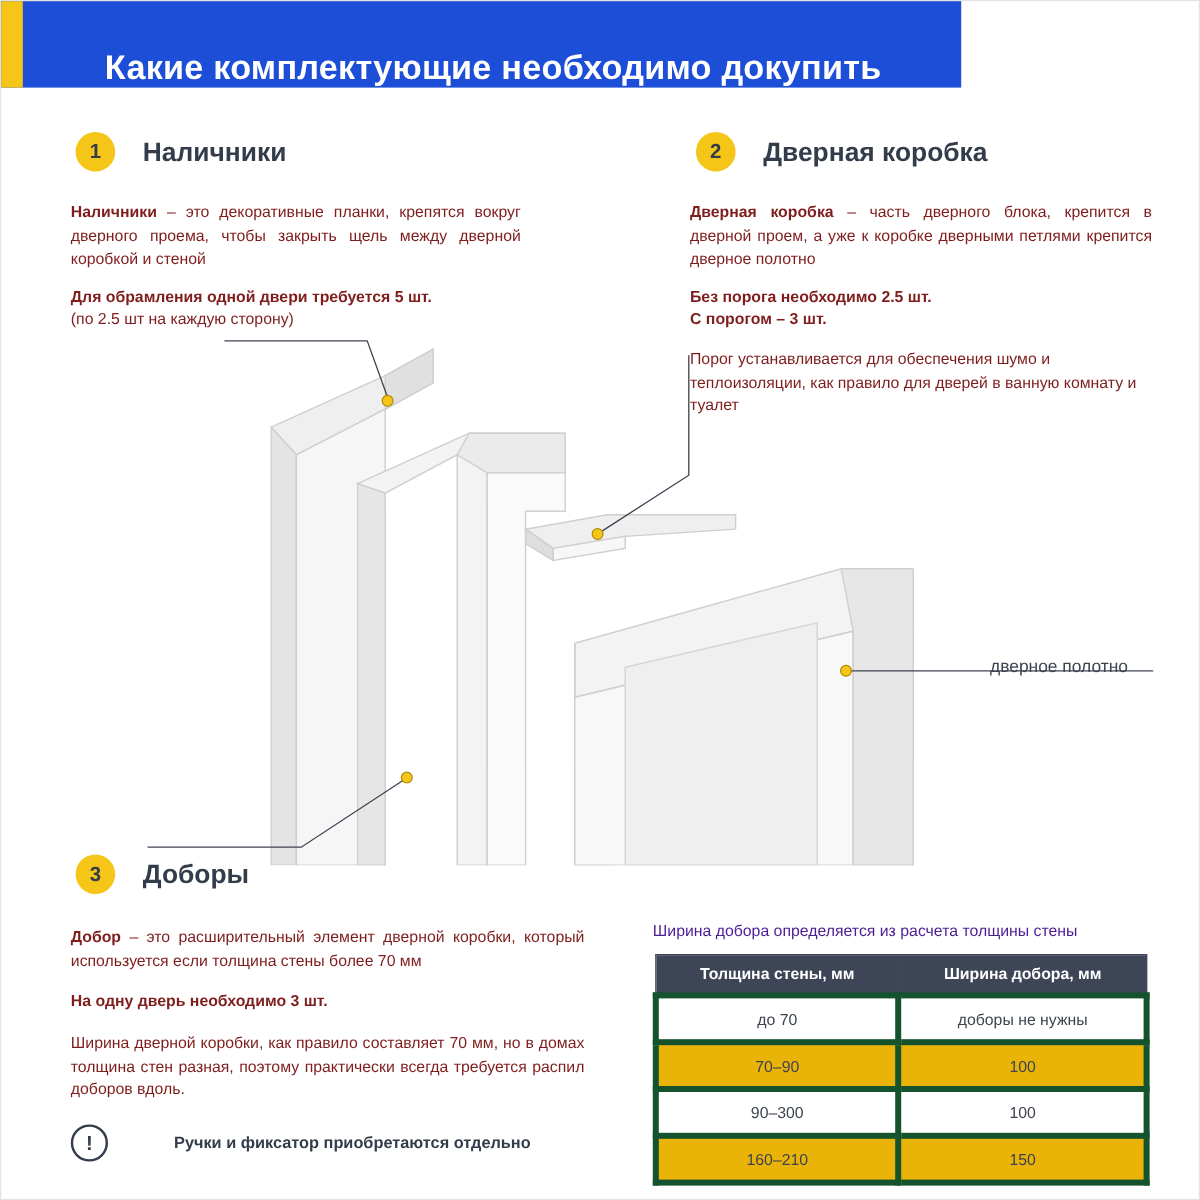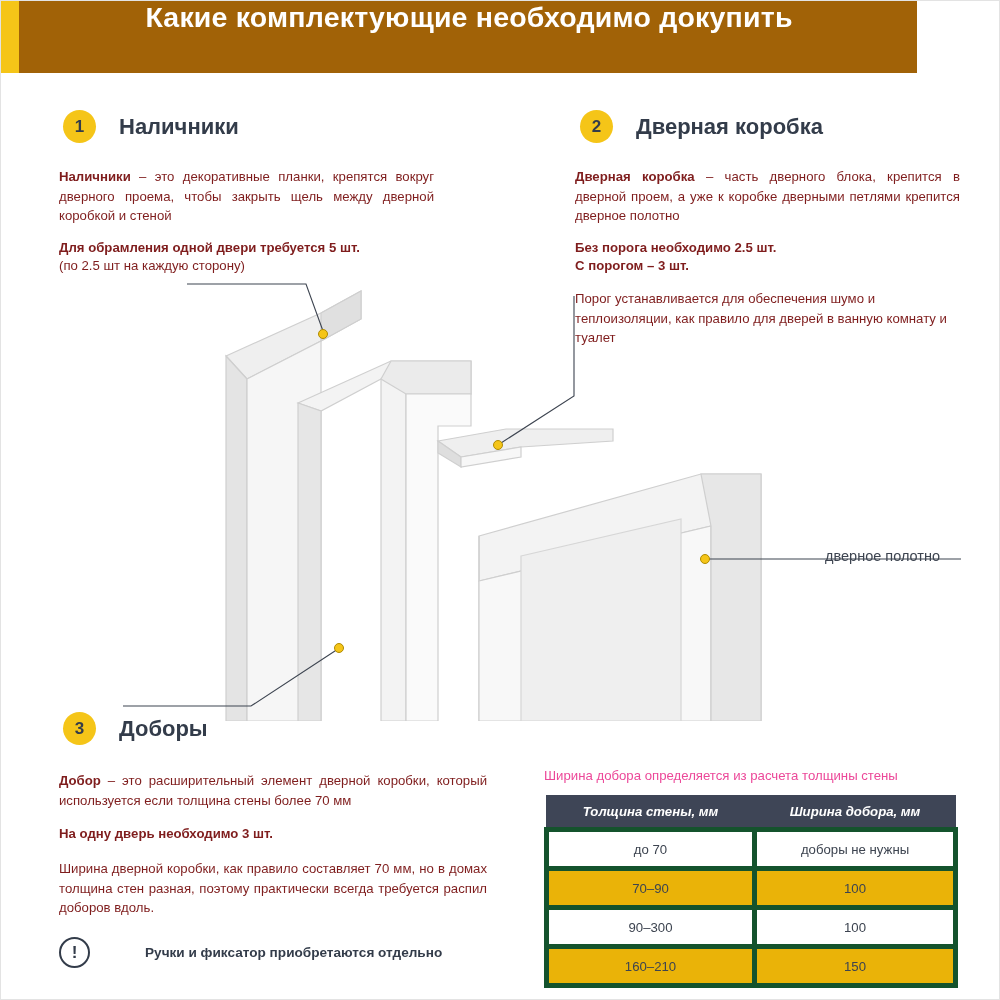--- a/index.html
+++ b/index.html
@@ -21,25 +21,25 @@
     height: 1000px;
     box-sizing: border-box;
     border: 1px solid #e3e3e3;
   }
 
   
   .header {
     position: absolute;
     left: 0;
     top: 0;
-    width: 916px;
+    width: 800px;
     height: 72px;
-    background: #a16207;
+    background: #1d4ed8;
     display: flex;
-    align-items: flex-start;
+    align-items: flex-end;
     justify-content: center;
   }
   .header .accent-bar {
     position: absolute;
     left: 0;
     top: 0;
     width: 18px;
     height: 72px;
     background: #f5c518;
   }
@@ -113,38 +113,37 @@
     color: #3d4450;
     white-space: nowrap;
   }
 
   
   .tbl-caption {
     position: absolute;
     left: 543px;
     top: 767px;
     font-size: 13.2px;
-    color: #ec4899;
+    color: #4c1d95;
   }
   table.dob {
     position: absolute;
     left: 543px;
     top: 794px;
     width: 414px;
     border-collapse: collapse;
     font-size: 13.2px;
   }
   table.dob th {
     background: #3e4556;
     color: #ffffff;
     font-weight: bold;
     font-size: 13.2px;
     height: 29px;
     border: 1px solid #3e4556;
-    font-style: italic;
   }
   table.dob td {
     height: 32px;
     text-align: center;
     color: #3d4450;
     border: 5px solid #14532d;
     background: #ffffff;
   }
   table.dob tr.alt td {
     background: #eab308;

